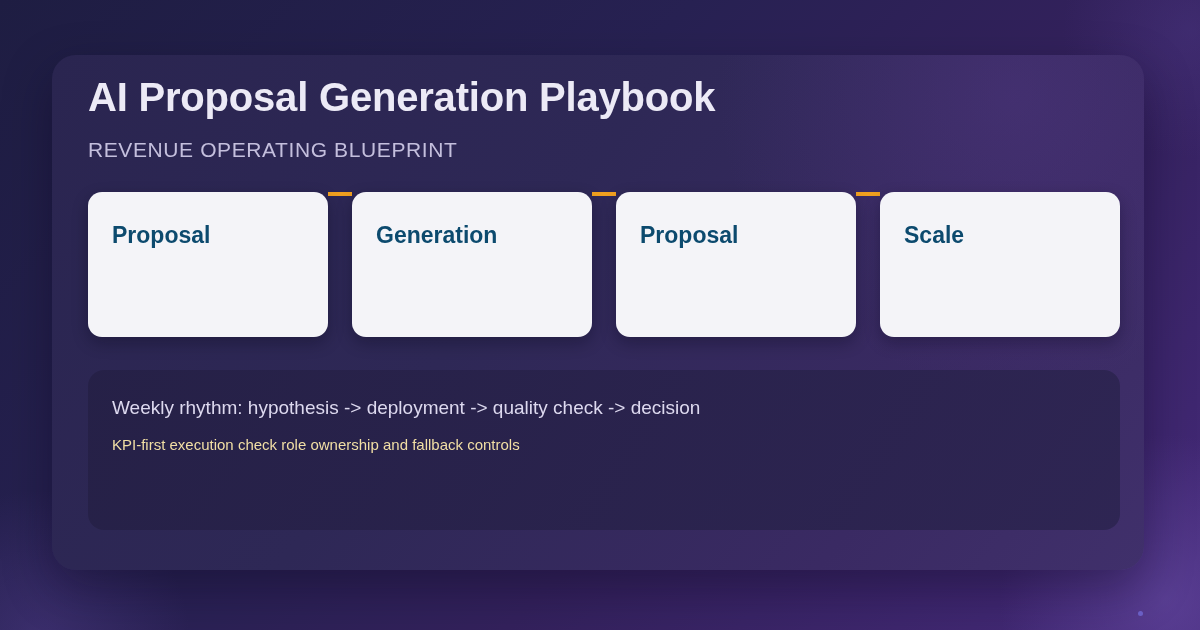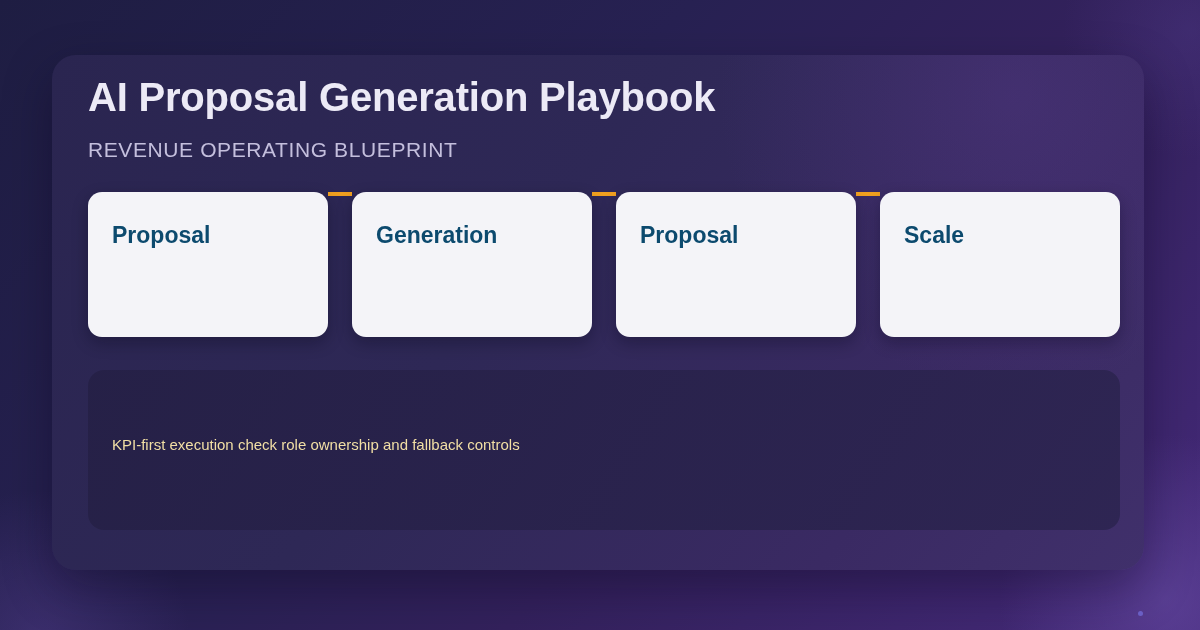--- a/index.html
+++ b/index.html
@@ -163,20 +163,21 @@
 
       <div class="step-wrap">
         <div class="step-card">
           <div class="step-label">Scale</div>
         </div>
       </div>
 
     </div>
 
     <div id="note">
+      <div class="note-primary">Weekly rhythm: hypothesis -&gt; deployment -&gt; quality check -&gt; decision</div>
       <div class="note-secondary">KPI-first execution check role ownership and fallback controls</div>
     </div>
 
   </div>
 
   <div id="accent-dot"></div>
 
 </div>
 
 </body></html>

